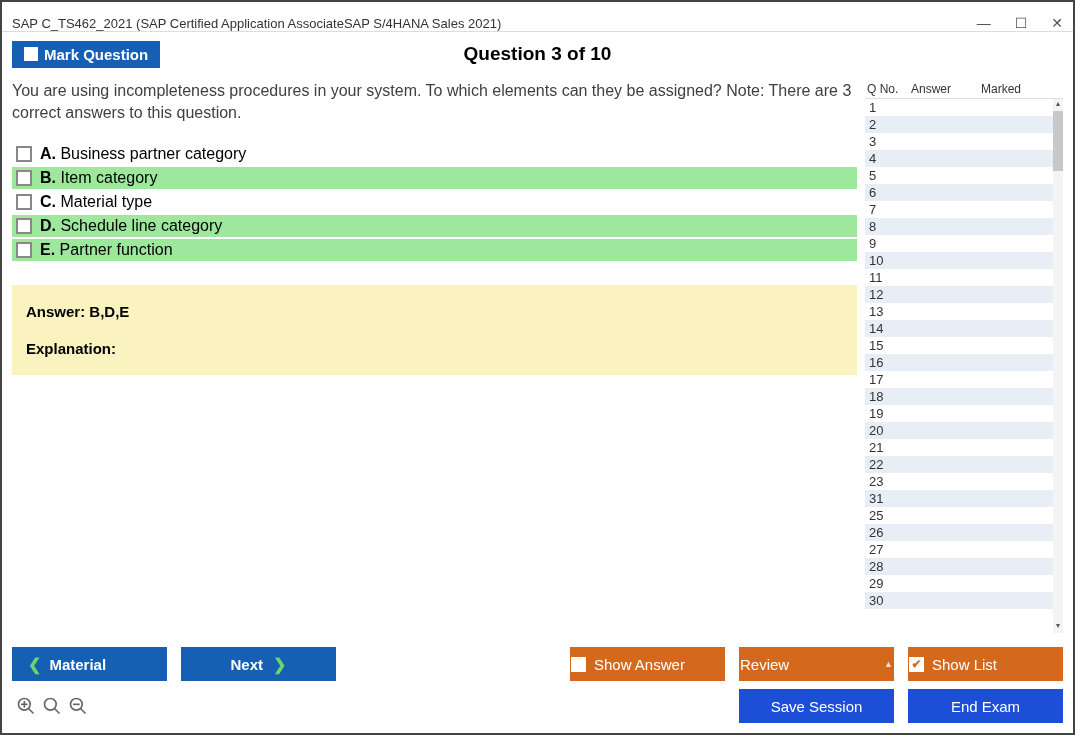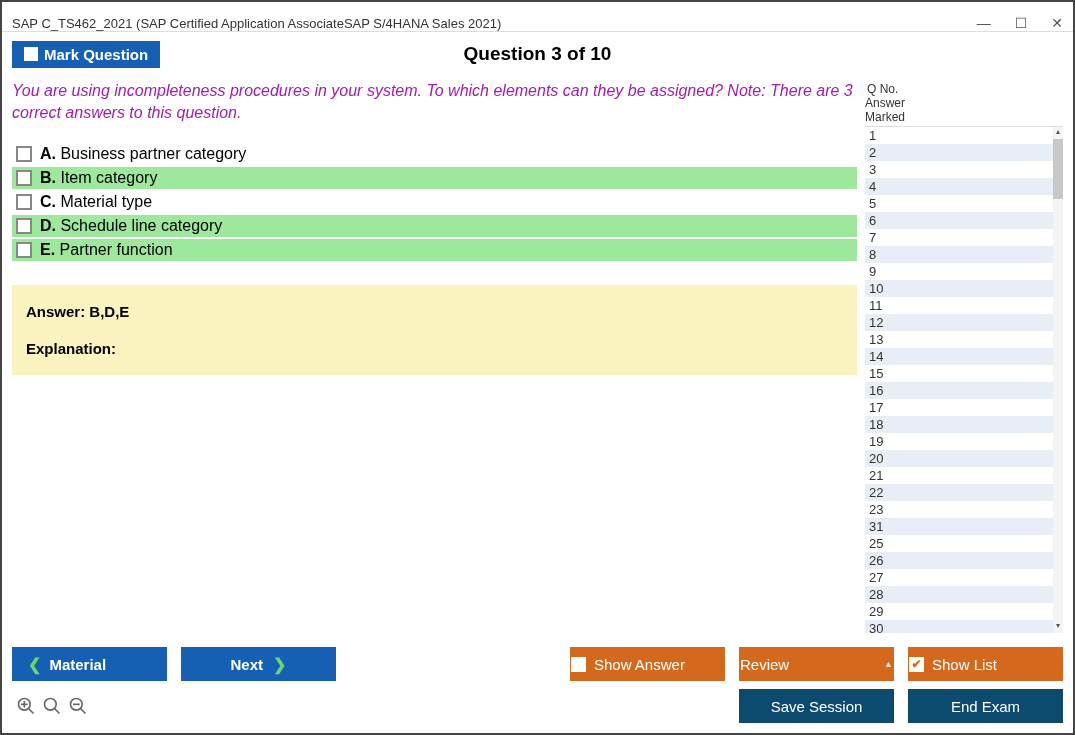--- a/index.html
+++ b/index.html
@@ -75,24 +75,23 @@
     overflow: hidden;
   }
   .question-col {
     flex: 1;
     display: flex;
     flex-direction: column;
     overflow: hidden;
   }
   .q-text {
     font-size: 16px;
-    color: #a21caf;
+    color: #404040;
     line-height: 1.4;
     margin-bottom: 18px;
-    font-style: italic;
   }
   .choices { display: flex; flex-direction: column; gap: 2px; justify-content: space-between; }
   .choice {
     display: flex;
     align-items: center;
     padding: 2px 4px;
     font-size: 16px;
     gap: 8px;
   }
   .choice.correct { background: #9ee89e; }
@@ -113,21 +112,20 @@
     display: flex;
     flex-direction: column;
     overflow: hidden;
     position: relative;
   }
   .side-head {
     display: flex;
     font-size: 12px;
     color: #333;
     padding: 2px 0;
-    flex-direction: column;
   }
   .side-head .c1 { width: 46px; padding-left: 2px; }
   .side-head .c2 { width: 70px; }
   .side-head .c3 { flex: 1; }
   .side-list {
     flex: 1;
     overflow-y: hidden;
     position: relative;
     border-top: 1px solid #ddd;
   }
@@ -191,21 +189,21 @@
   .review-btn .tri{font-size:9px;opacity:.8;}
   .showlist-btn { background:#d4691e; width:155px;}
   .showlist-btn .box{width:15px;height:15px;background:#fff;display:flex;align-items:center;justify-content:center;color:#d4691e;font-size:12px;font-weight:bold;}
   .footer-row2 {
     display:flex;
     align-items:center;
   }
   .zoom-icons { display:flex; gap:6px; color:#666; font-size:20px; padding-left:4px;}
   .zoom-icons svg { width:20px;height:20px; }
   .dark-btn {
-    height:34px;width:155px;border:none;background:#0c4a6e;color:#fff;font-size:15px;cursor:pointer;
+    height:34px;width:155px;border:none;background:#1d4ed8;color:#fff;font-size:15px;cursor:pointer;
   }
 </style>
 </head>
 <body>
 
 <div class="window">
 
   <div class="titlebar">
     <span>SAP C_TS462_2021 (SAP Certified Application AssociateSAP S/4HANA Sales 2021)</span>
     <div class="tb-controls">

